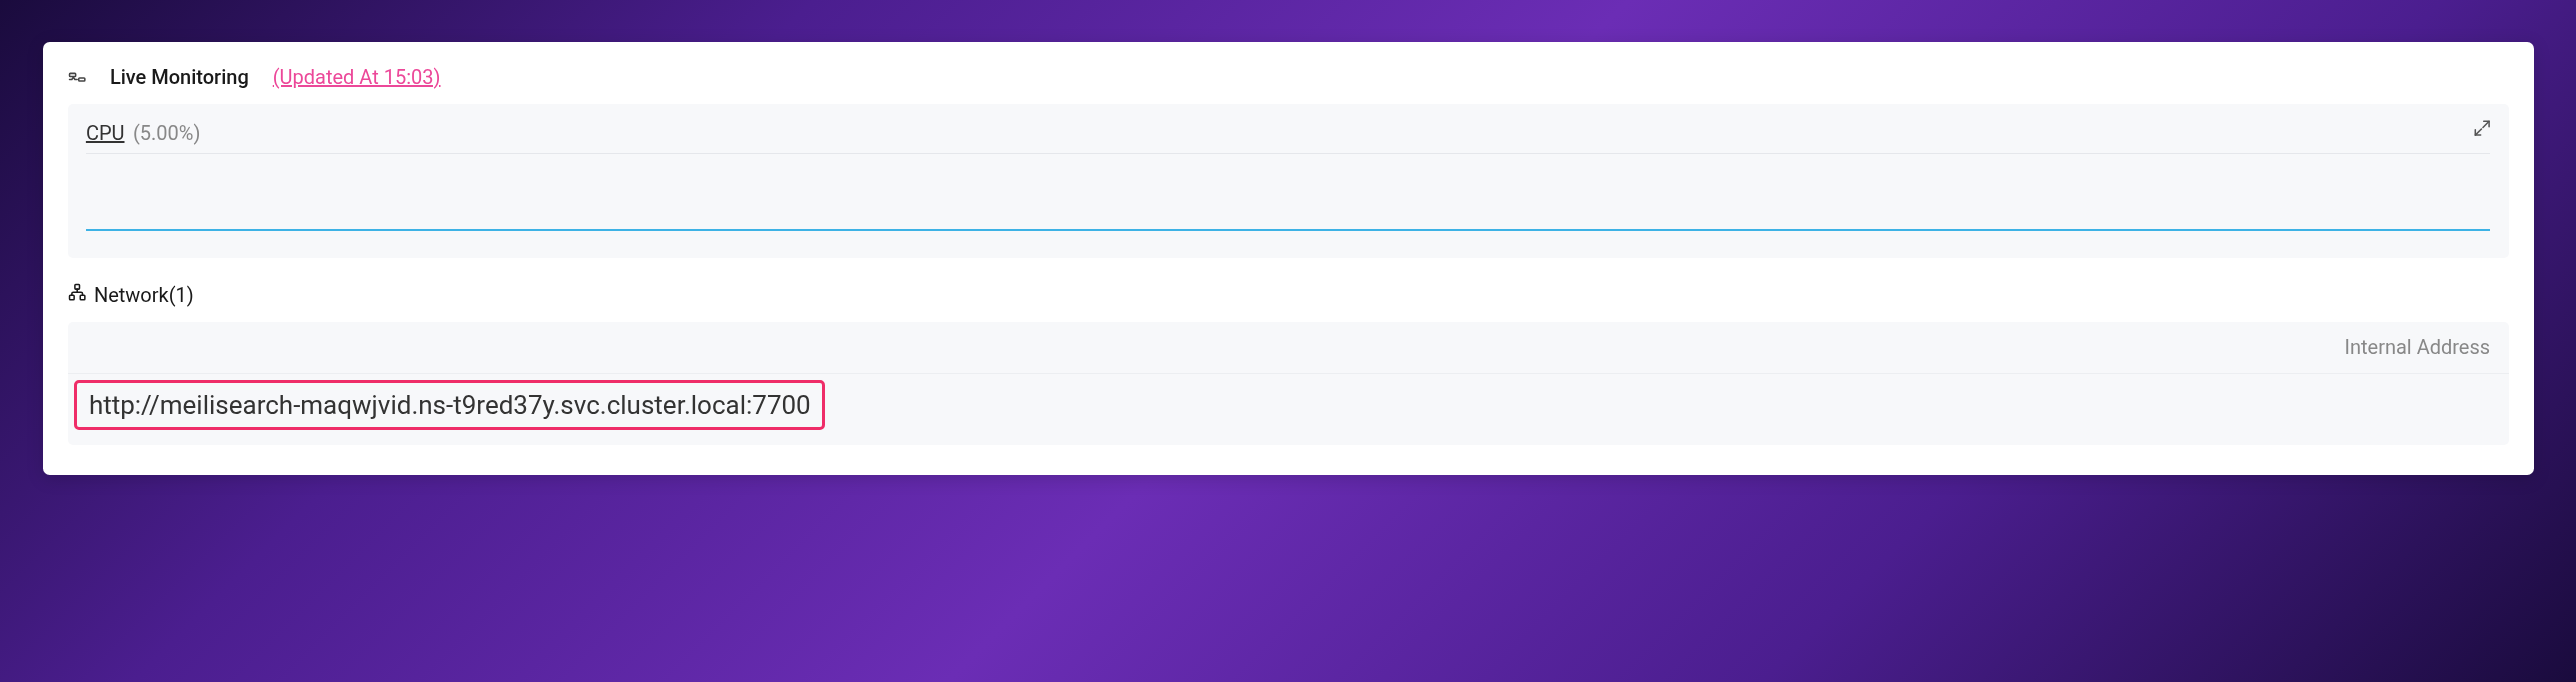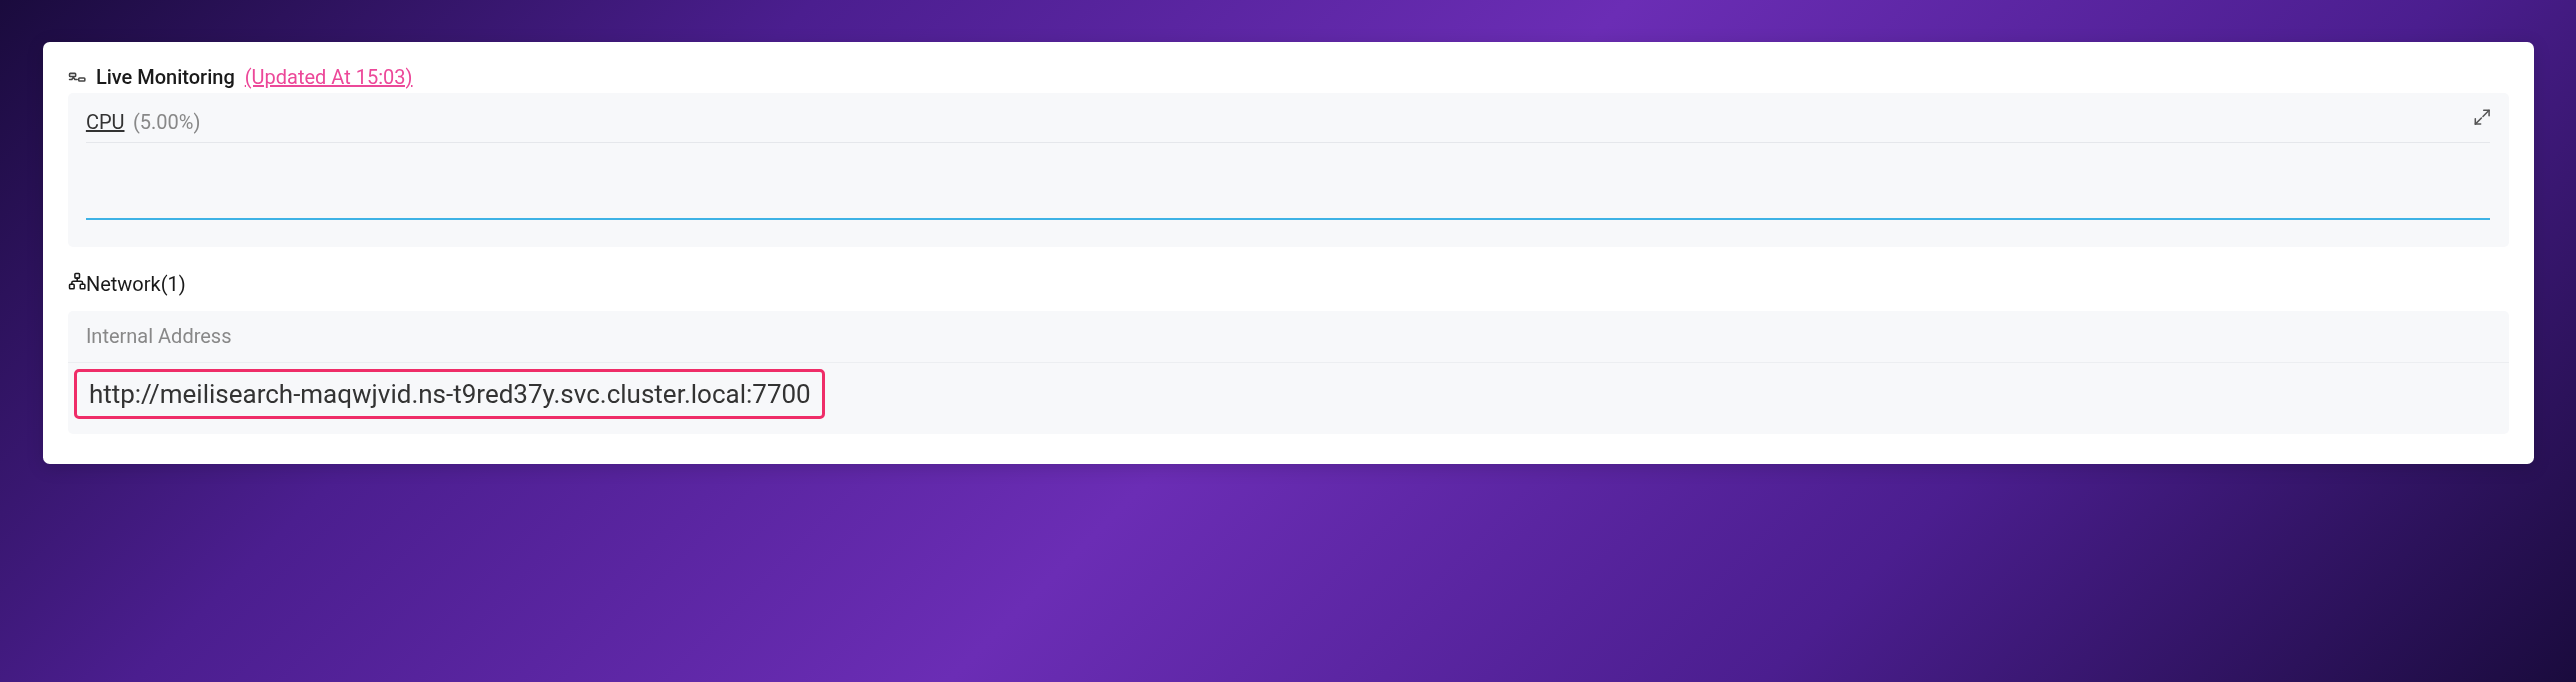--- a/index.html
+++ b/index.html
@@ -20,22 +20,22 @@
     background: #ffffff;
     border-radius: 6.7px;
     width: 100%;
     max-width: 2491px;
     padding: 23.4px 25px 30px 25px;
     box-shadow: 0 3.3px 16.7px rgba(0,0,0,0.15);
   }
   .section-header {
     display: flex;
     align-items: center;
-    gap: 10px;
-    margin-bottom: 4px;
+    gap: 24px;
+    margin-bottom: 15px;
     font-size: 20px;
     color: #1a1a1a;
   }
   .section-header .icon {
     display: inline-flex;
     align-items: center;
     justify-content: center;
     color: #444;
   }
   .section-title {
@@ -112,39 +112,40 @@
     align-items: center;
     justify-content: center;
     color: #555;
     cursor: pointer;
     background: transparent;
     border: none;
   }
   .network-section-header {
     display: flex;
     align-items: flex-end;
-    gap: 0;
+    gap: 8px;
     font-size: 20px;
     color: #1a1a1a;
     margin-bottom: 15px;
   }
   .network-count {
     color: #1a1a1a;
   }
   .network-table {
     background: #f7f8fa;
     border-radius: 5px;
     overflow: hidden;
   }
   .network-head {
     display: flex;
     padding: 13.4px 18.4px;
     font-size: 20px;
     color: #888;
     border-bottom: 0.8px solid #eceef1;
+    text-align: right;
   }
   .col-internal {
     flex: 1;
   }
   .col-external {
     flex: 1;
     display: flex;
     align-items: center;
   }
   .network-row {

